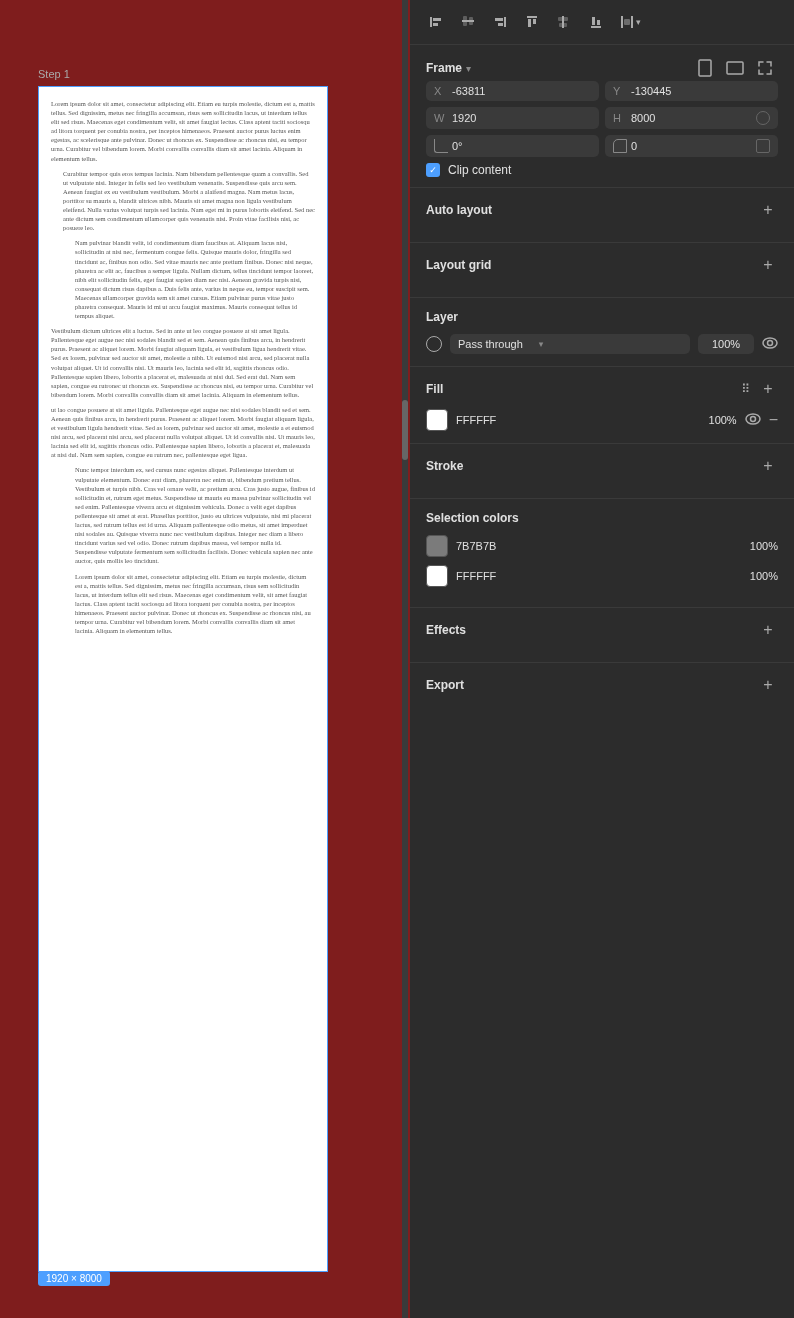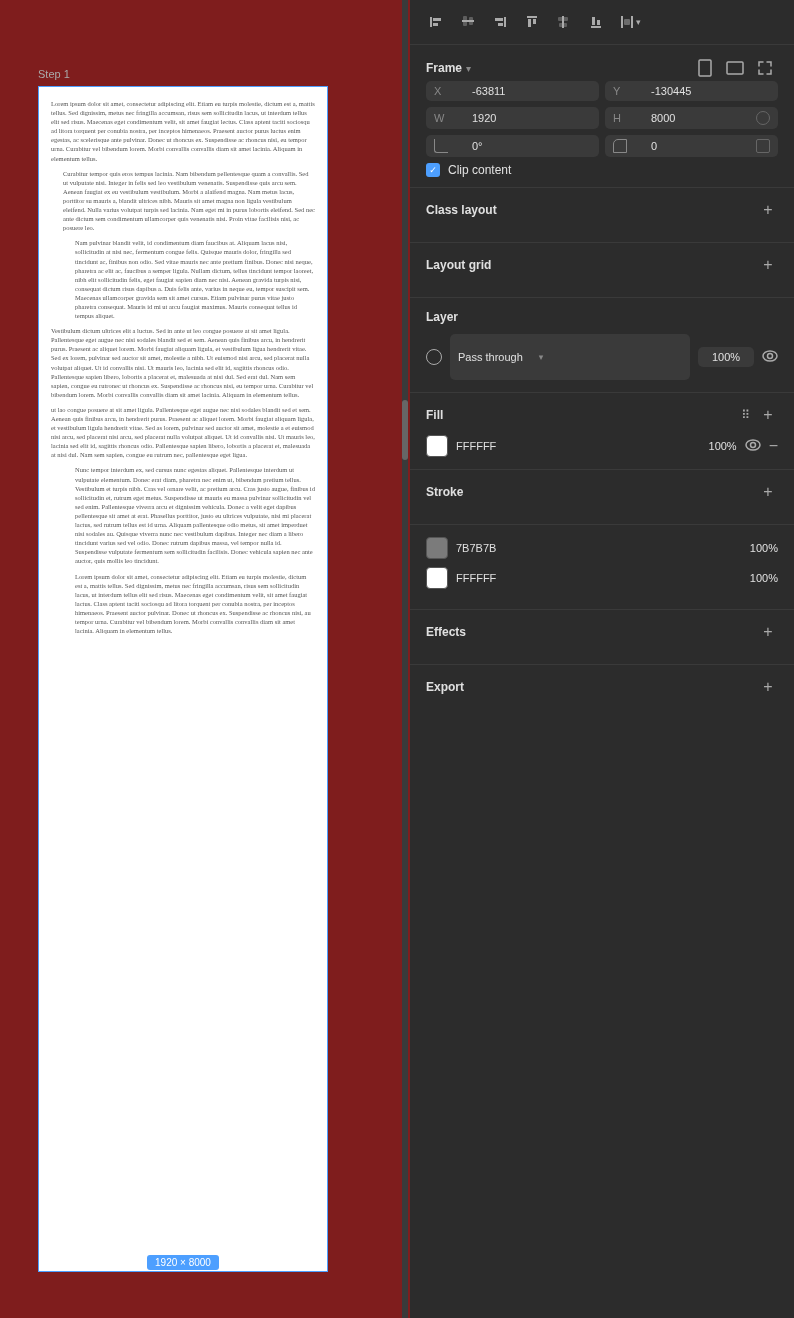--- a/index.html
+++ b/index.html
@@ -50,25 +50,24 @@
       color: #555;
       font-family: Georgia, serif;
     }
 
     .frame-content p {
       margin-bottom: 6px;
     }
 
     .frame-size-label {
       position: absolute;
-      bottom: 48px;
+      bottom: 32px;
       left: 38px;
       width: 290px;
       display: flex;
-      justify-content: center;
     }
 
     .frame-size-badge {
       background: #4d9fff;
       color: white;
       font-size: 10px;
       padding: 2px 8px;
       border-radius: 3px;
     }
 
@@ -259,21 +258,20 @@
       color: #888;
       font-size: 11px;
       width: 14px;
       flex-shrink: 0;
     }
 
     .field-value {
       color: #e0e0e0;
       font-size: 11px;
       flex: 1;
-      margin-left: 20px;
     }
 
     .clip-row {
       display: flex;
       align-items: center;
       gap: 8px;
       margin-top: 6px;
     }
 
     .checkbox {
@@ -308,21 +306,21 @@
       border-radius: 50%;
       flex-shrink: 0;
     }
 
     .layer-dropdown {
       display: flex;
       align-items: center;
       gap: 16px;
       background: #3a3a3a;
       border-radius: 5px;
-      padding: 17px 8px;
+      padding: 4px 8px;
       flex: 1;
       cursor: pointer;
     }
 
     .layer-value {
       font-size: 11px;
       color: #e0e0e0;
     }
 
     .layer-arrow {
@@ -551,21 +549,21 @@
     </div>
 
     <div class="clip-row">
       <div class="checkbox">✓</div>
       <span class="clip-label">Clip content</span>
     </div>
   </div>
 
   <div class="section">
     <div class="section-header">
-      <span class="section-title">Class layout</span>
+      <span class="section-title">Auto layout</span>
       <button class="add-btn">+</button>
     </div>
   </div>
 
   <div class="section">
     <div class="section-header">
       <span class="section-title">Layout grid</span>
       <button class="add-btn">+</button>
     </div>
   </div>
@@ -613,20 +611,23 @@
   </div>
 
   <div class="section">
     <div class="section-header">
       <span class="section-title">Stroke</span>
       <button class="add-btn">+</button>
     </div>
   </div>
 
   <div class="section">
+    <div class="section-header">
+      <span class="section-title">Selection colors</span>
+    </div>
     <div class="selection-color-row">
       <div class="selection-color-swatch" style="background:#7b7b7b;"></div>
       <span class="color-hex">7B7B7B</span>
       <span class="opacity-value">100%</span>
     </div>
     <div class="selection-color-row">
       <div class="selection-color-swatch" style="background:#ffffff; border:1px solid #555;"></div>
       <span class="color-hex">FFFFFF</span>
       <span class="opacity-value">100%</span>
     </div>

